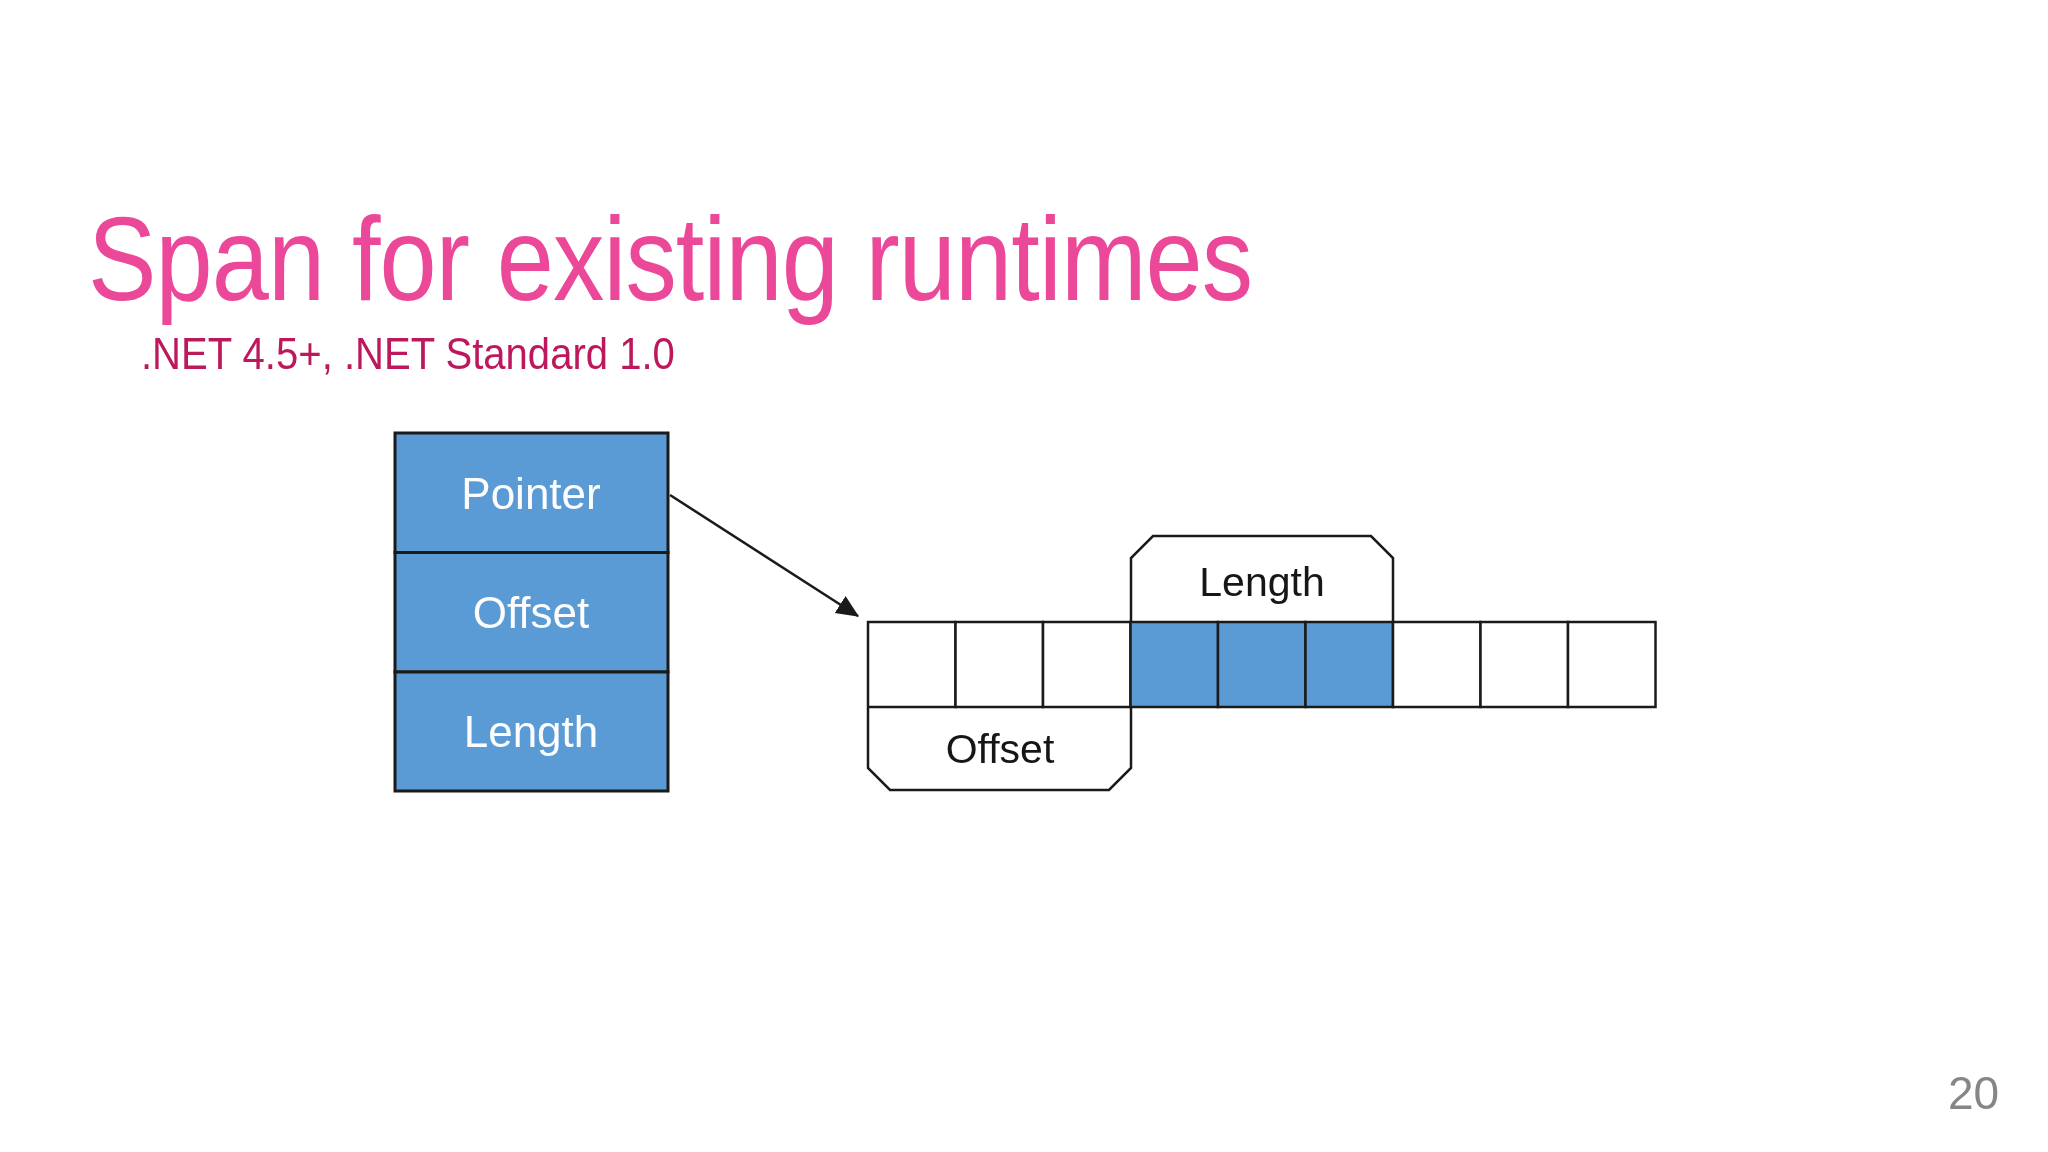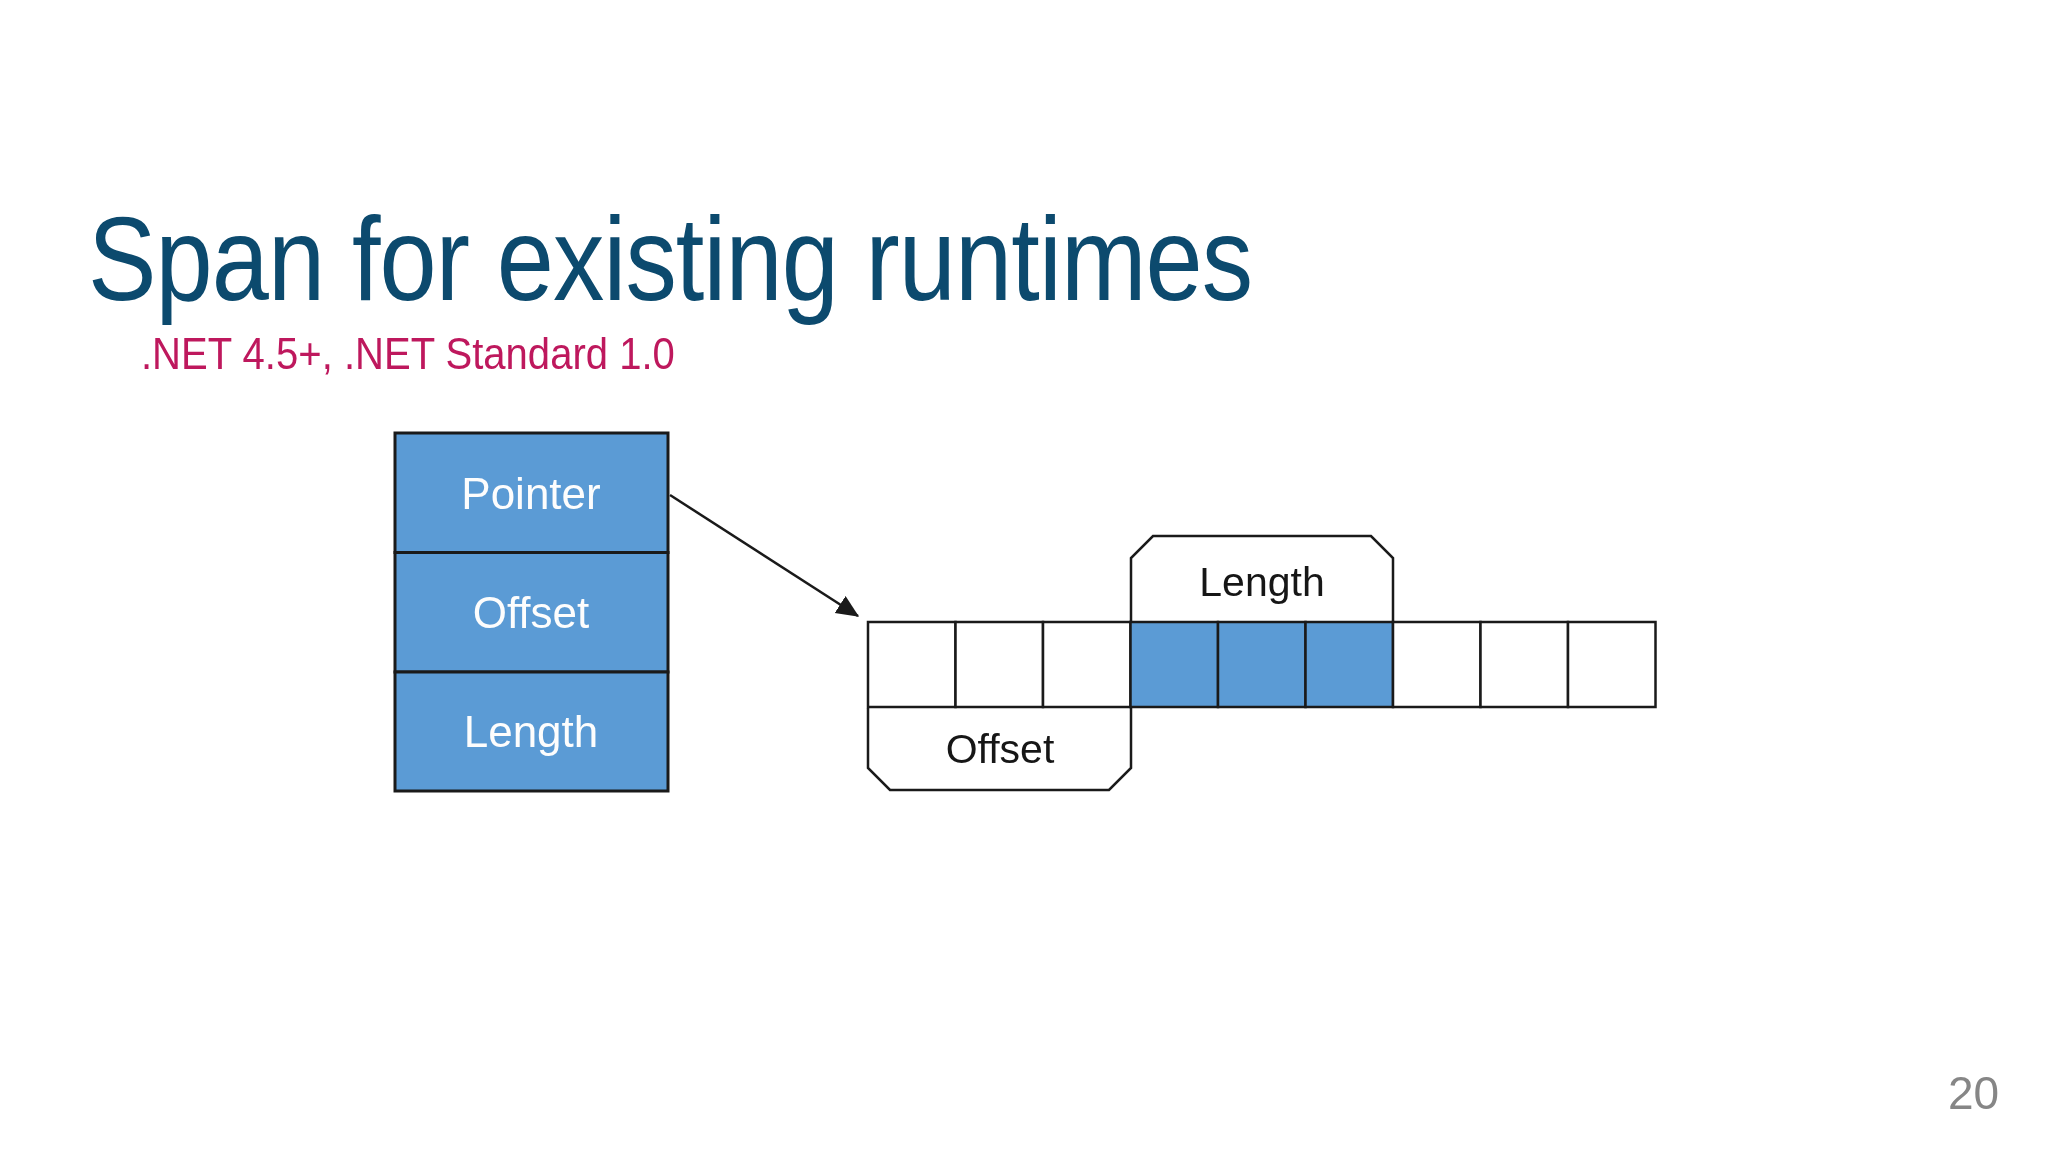--- a/index.html
+++ b/index.html
@@ -16,21 +16,21 @@
     font-family: "Liberation Sans", sans-serif;
     color: #111111;
   }
   .title {
     position: absolute;
     left: 88px;
     top: 110px;
     font-size: 118px;
     line-height: 1.2;
     font-weight: 300;
-    color: #0c4a6e;
+    color: #ec4899;
     white-space: nowrap;
   }
   .title .condense {
     display: inline-block;
     transform: scaleX(0.87);
     transform-origin: left center;
     letter-spacing: -1px;
   }
   .subtitle {
     position: absolute;

